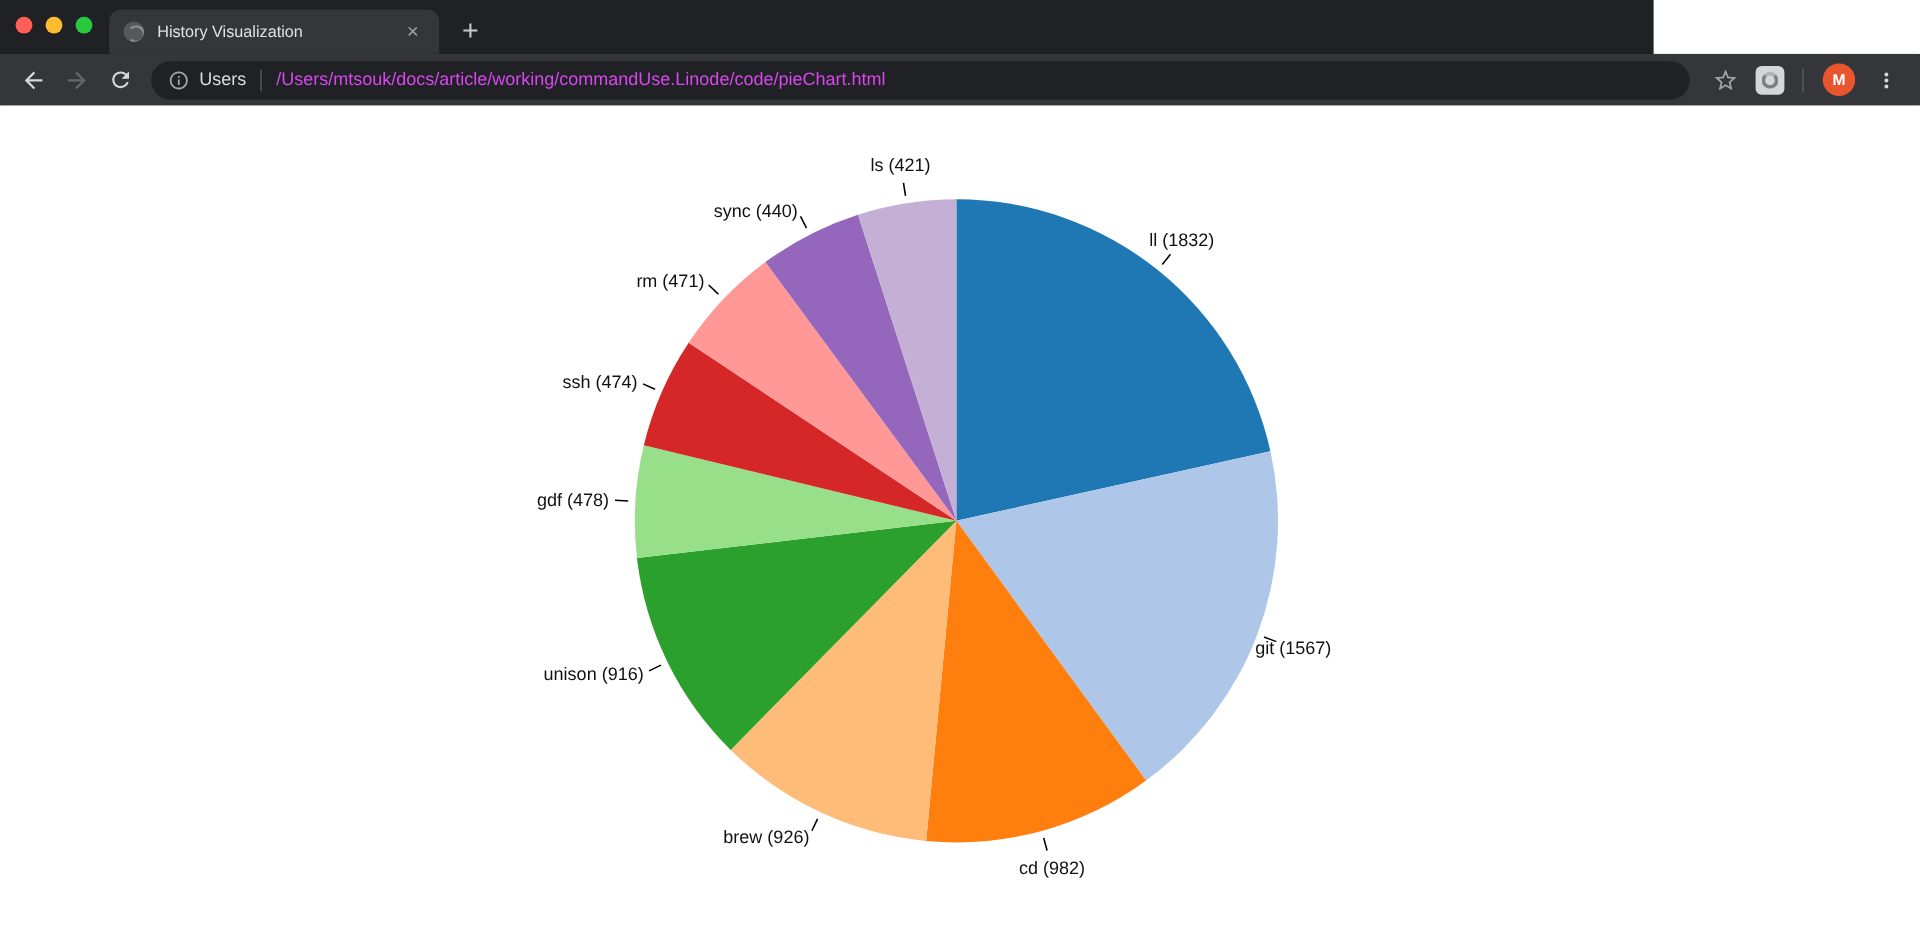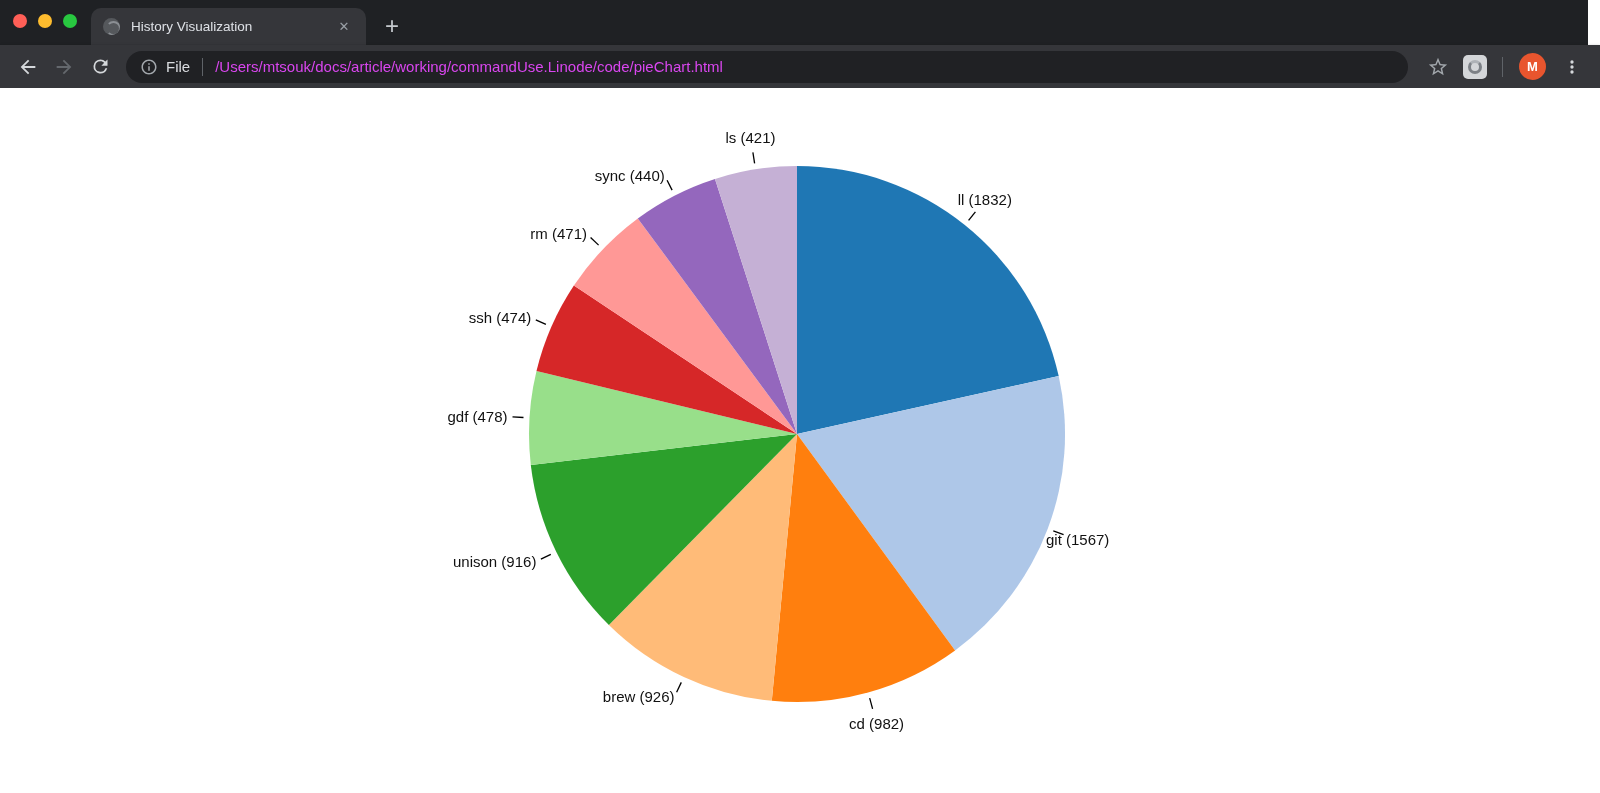--- a/index.html
+++ b/index.html
@@ -5,21 +5,21 @@
   * { box-sizing: border-box; margin: 0; padding: 0; }
   html, body { width: 1600px; height: 793px; overflow: hidden; }
   body {
     font-family: "Liberation Sans", sans-serif;
     background: #ffffff;
     position: relative;
   }
 
   
   .tabstrip {
-    position: absolute; top: 0; left: 0; width: 1588px; height: 45px;
+    position: absolute; top: 0; left: 0; width: 1378px; height: 45px;
     background: #1f2124;
   }
   .traffic-lights {
     position: absolute; left: 13px; top: 14px; display: flex; gap: 11px;
   }
   .traffic-dot { width: 14px; height: 14px; border-radius: 50%; }
 
   .browser-tab {
     position: absolute; left: 91px; top: 8px; width: 275px; height: 37px;
     background: #35363a; border-radius: 10px 10px 0 0;
@@ -138,21 +138,21 @@
   <div class="nav-btn">
     <svg width="21" height="21" viewBox="0 0 24 24">
       <path class="icon-enabled" d="M17.65 6.35A7.96 7.96 0 0 0 12 4a8 8 0 1 0 7.73 10h-2.08A6 6 0 1 1 12 6c1.66 0 3.14.69 4.22 1.78L13 11h7V4l-2.35 2.35z"></path>
     </svg>
   </div>
 
   <div class="url-bar">
     <svg width="18" height="18" viewBox="0 0 24 24">
       <path class="icon-subtle" d="M11 7h2v2h-2V7zm0 4h2v6h-2v-6zm1-9C6.48 2 2 6.48 2 12s4.48 10 10 10 10-4.48 10-10S17.52 2 12 2zm0 18c-4.41 0-8-3.59-8-8s3.59-8 8-8 8 3.59 8 8-3.59 8-8 8z"></path>
     </svg>
-    <span class="url-scheme">File</span>
+    <span class="url-scheme">Users</span>
     <span class="url-divider"></span>
     <span class="url-path">/Users/mtsouk/docs/article/working/commandUse.Linode/code/pieChart.html</span>
   </div>
 
   <div class="toolbar-right">
     <div class="nav-btn">
       <svg width="22" height="22" viewBox="0 0 24 24">
         <path class="icon-subtle" d="M22 9.24l-7.19-.62L12 2 9.19 8.63 2 9.24l5.46 4.73L5.82 21 12 17.27 18.18 21l-1.63-7.03L22 9.24zM12 15.4l-3.76 2.27 1-4.28-3.32-2.88 4.38-.38L12 6.1l1.71 4.04 4.38.38-3.32 2.88 1 4.28L12 15.4z"></path>
       </svg>
     </div>

